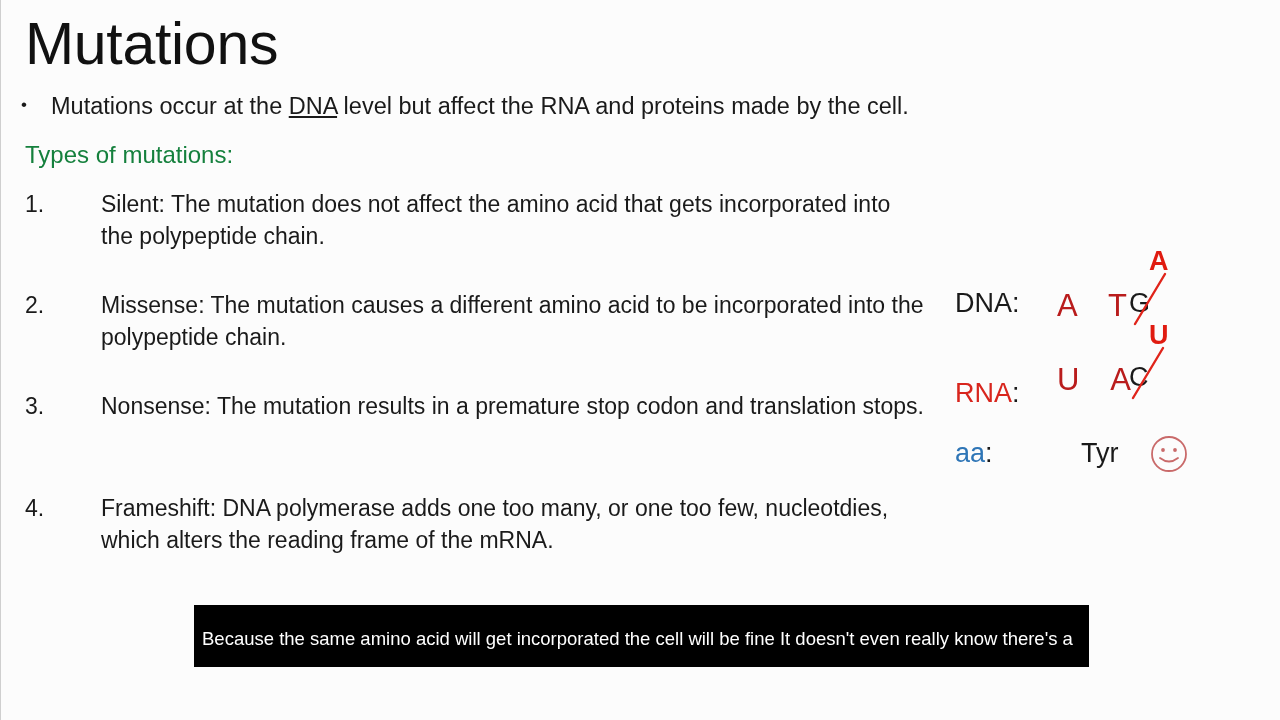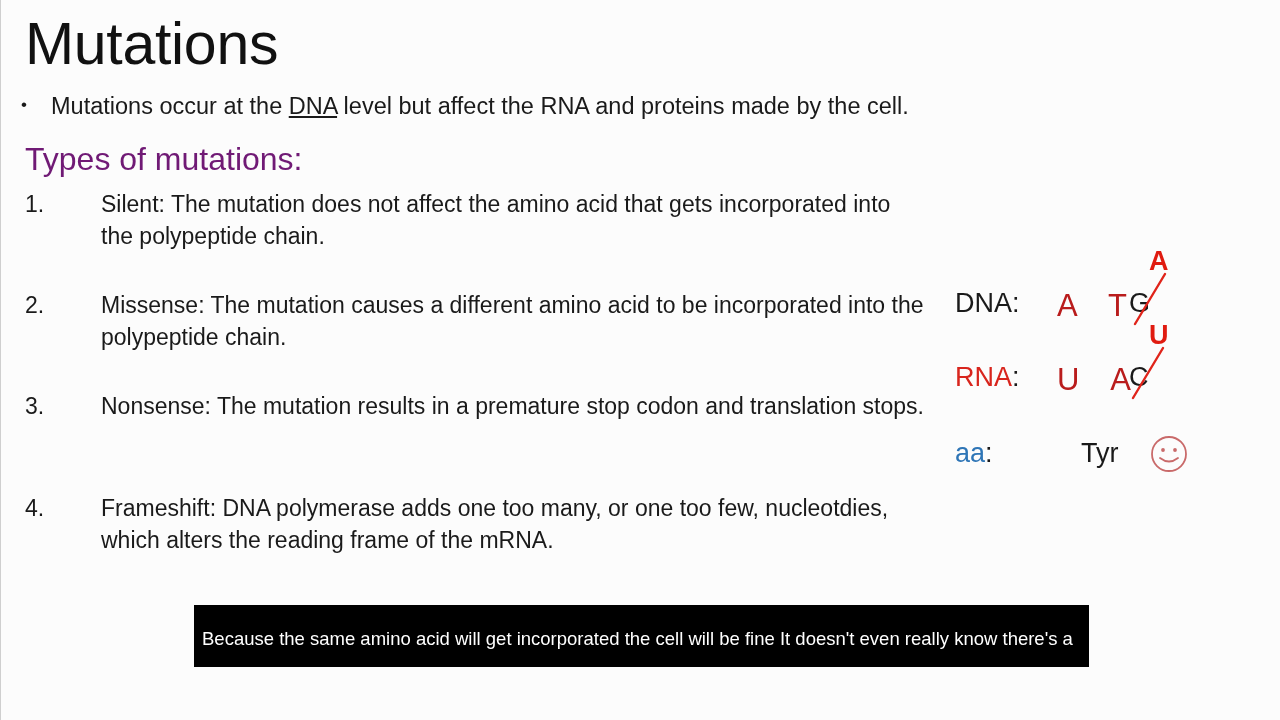--- a/index.html
+++ b/index.html
@@ -53,22 +53,22 @@
     padding-top: 3px;
   }
   #bullet-row .bullet-text { display: inline; text-align: right; }
   .u { text-decoration: underline; text-underline-offset: 2px; }
 
   
   #types-heading {
     position: absolute;
     left: 24px;
     top: 141px;
-    font-size: 32px;
-    color: #701a75;
+    font-size: 24px;
+    color: #15803d;
     text-align: right;
   }
 
   
   .num-item {
     position: absolute;
     left: 24px;
     width: 900px;
     font-size: 23px;
     color: #1a1a1a;
@@ -105,21 +105,21 @@
   }
   .diag-label {
     position: absolute;
     left: 4px;
     top: 0;
     font-size: 27px;
     white-space: nowrap;
   }
   .diag-label .colon { color: #1a1a1a; }
   .lbl-dna { color: #1a1a1a; }
-  .lbl-rna { color: #d8251d; }
+  .lbl-rna { color: #d8251d; margin-top: 16px; }
   .lbl-aa  { color: #2e75b6; }
 
   .bases {
     position: absolute;
     left: 106px;
     top: 0;
     font-size: 31px;
     color: #b91c1c;
     letter-spacing: 12px;
     white-space: nowrap;

